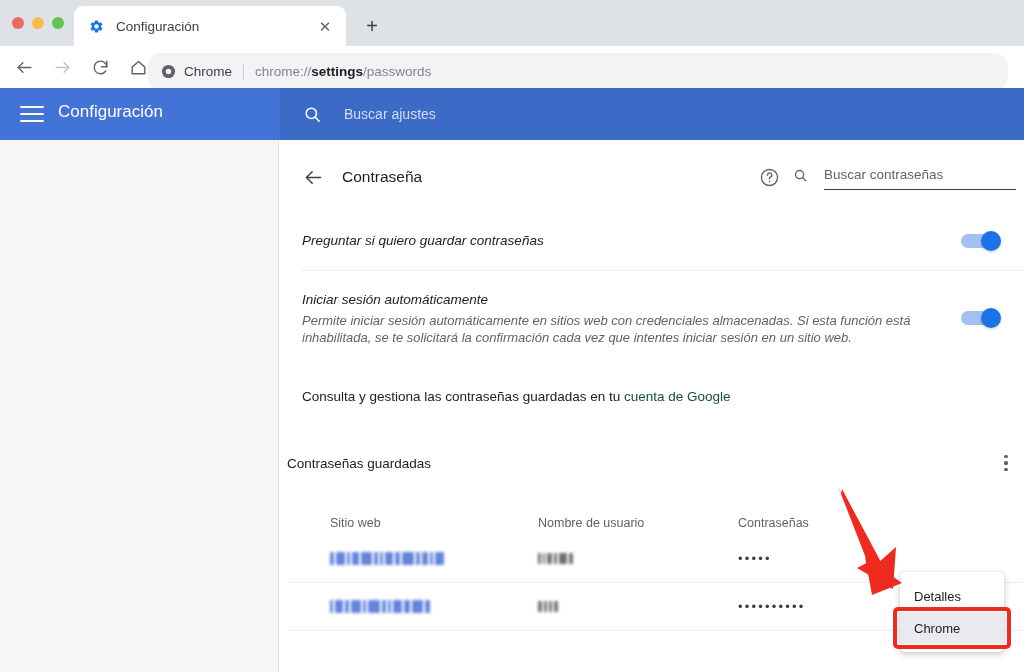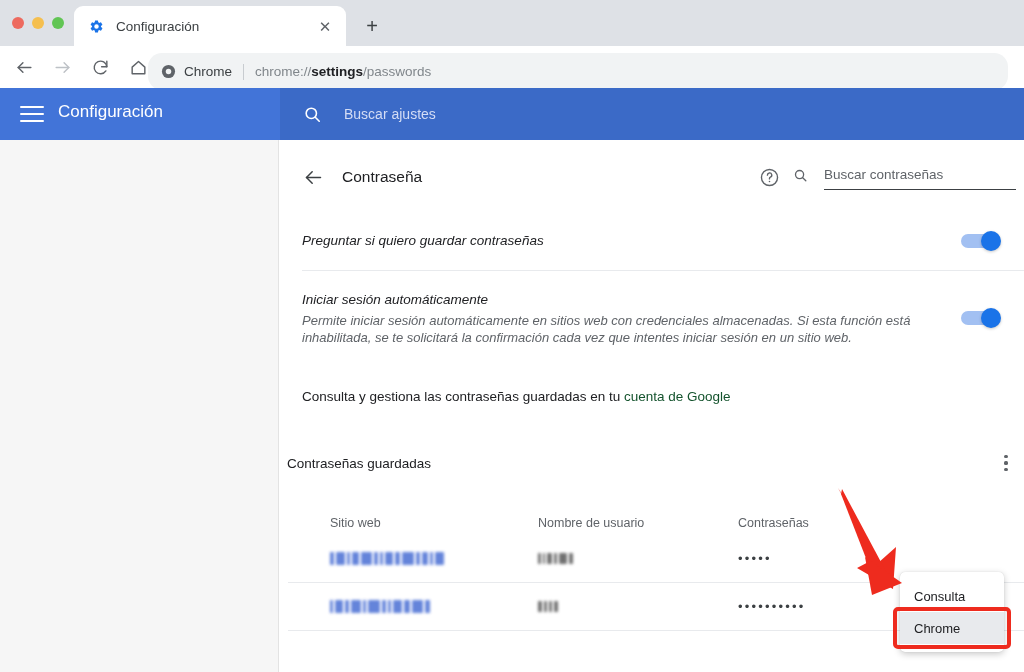--- a/index.html
+++ b/index.html
@@ -486,19 +486,19 @@
     </div>
   </div>
 
   <svg class="arrow-svg" viewBox="0 0 110 125">
     <path d="M20 6 L58 78 L76 62 L73 104 L37 83 L56 73 L18 3 Z" fill="#ee2b1e"></path>
     <path d="M22 4 L70 94 L56 99 L21 9 Z" fill="#ee2b1e"></path>
     <path d="M45 72 L82 98 L52 110 Z" fill="#ee2b1e"></path>
   </svg>
 
   <div class="context-menu">
-    <div class="menu-item">Consulta</div>
+    <div class="menu-item">Detalles</div>
     <div class="menu-item active">Chrome</div>
   </div>
 
   <div class="red-box"></div>
 
 </div>
 
 </body></html>

